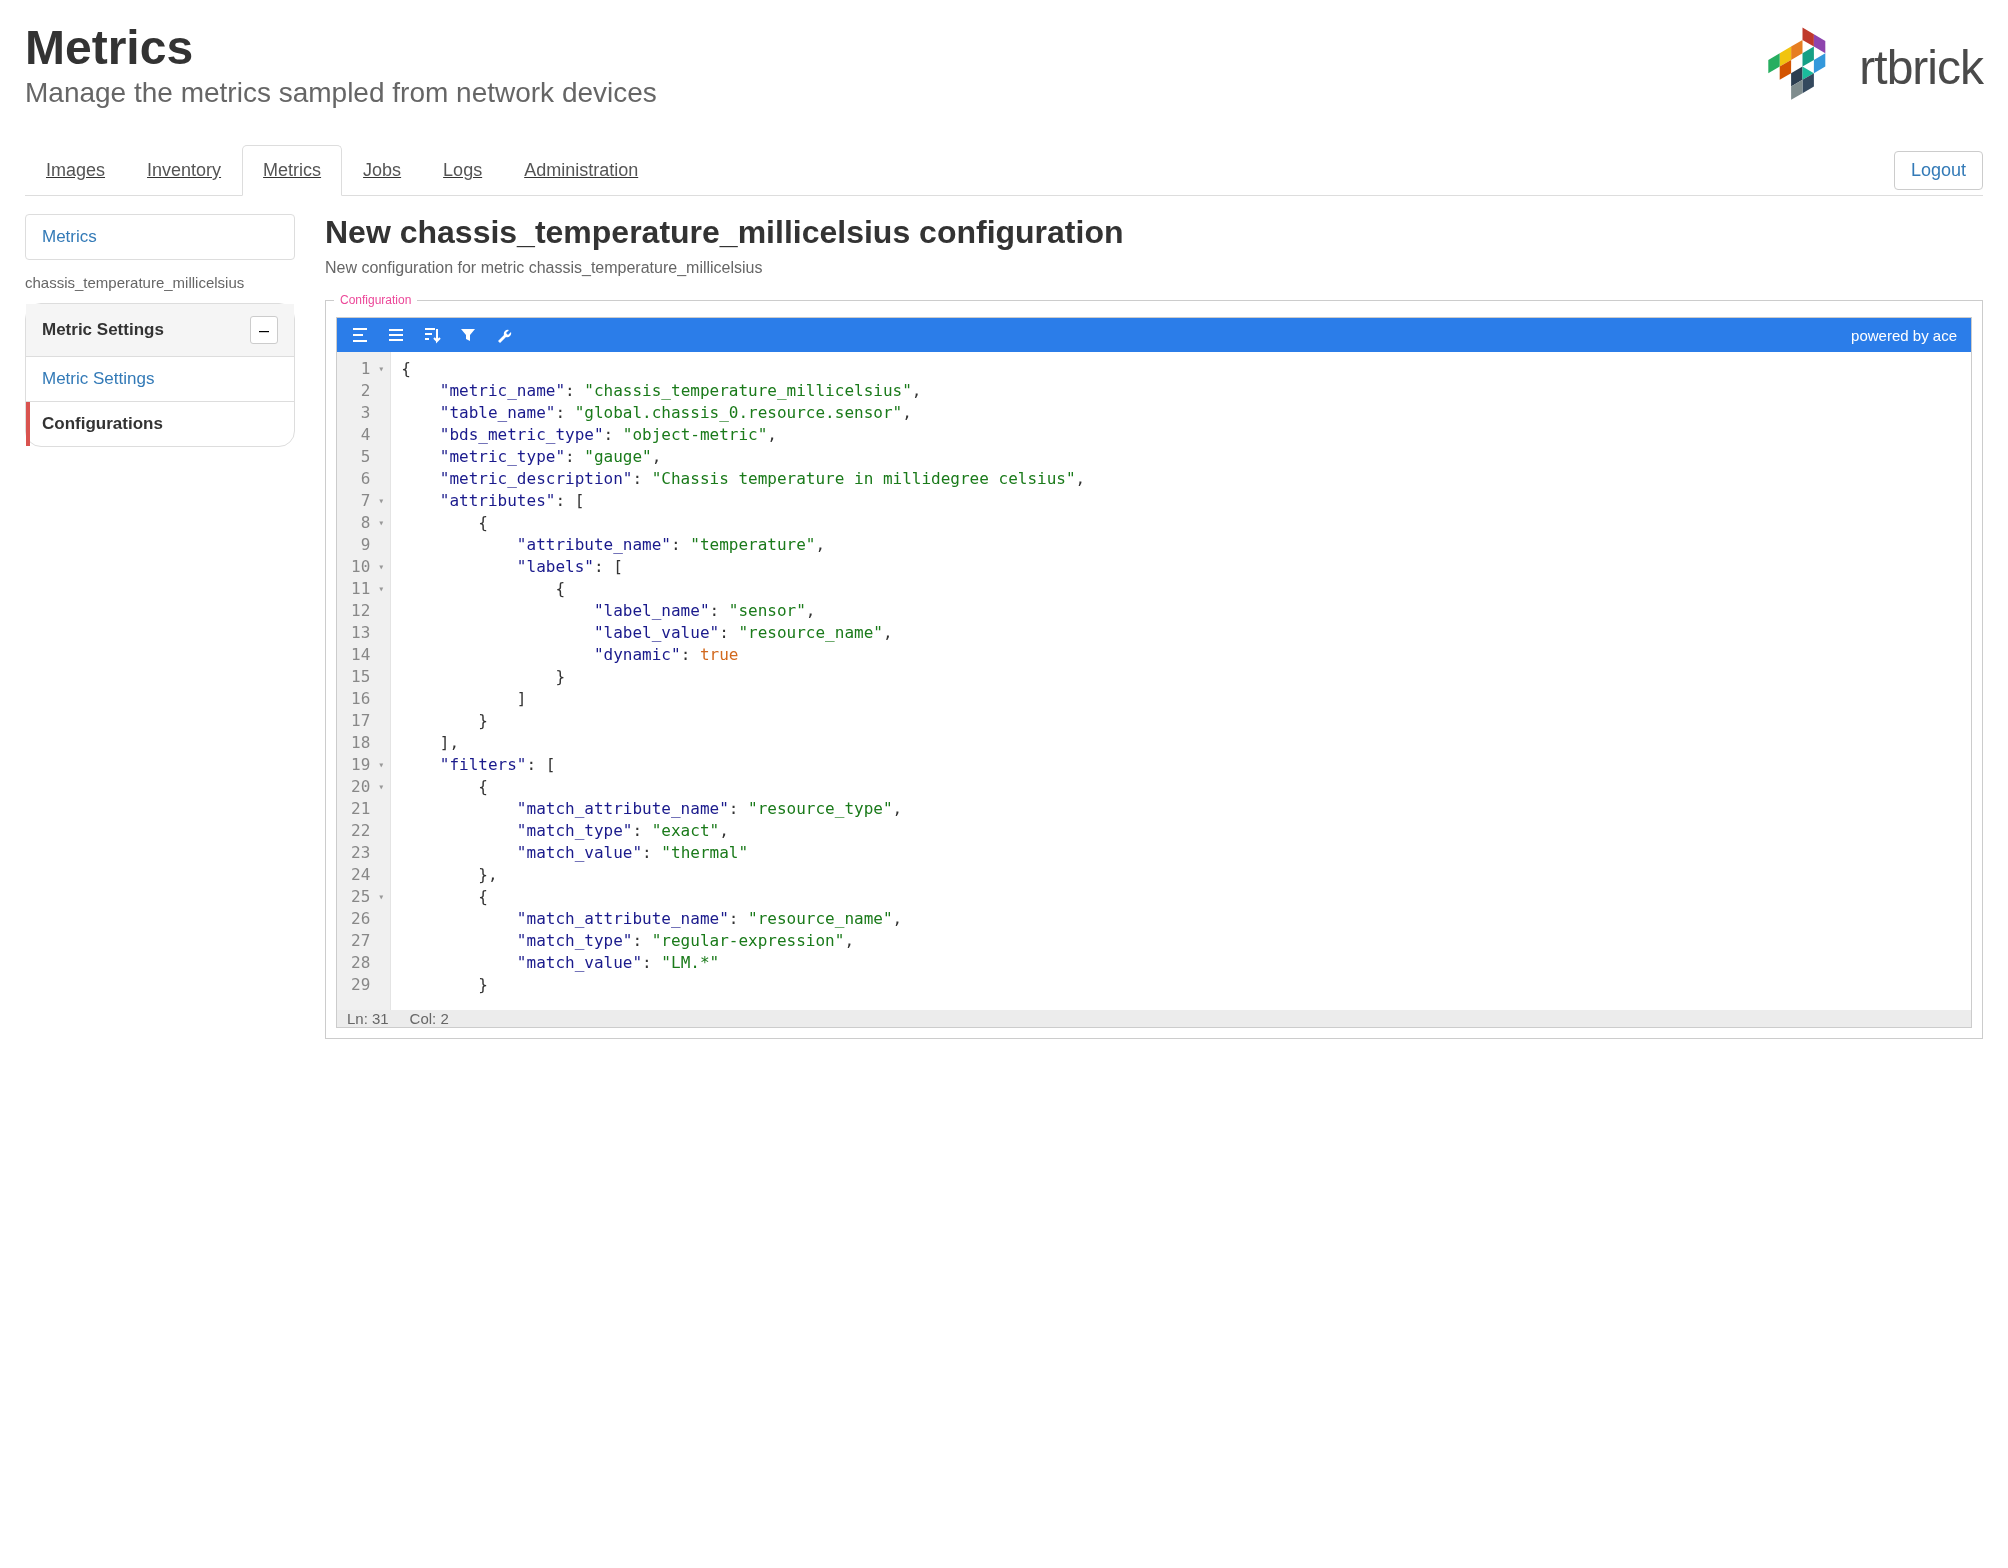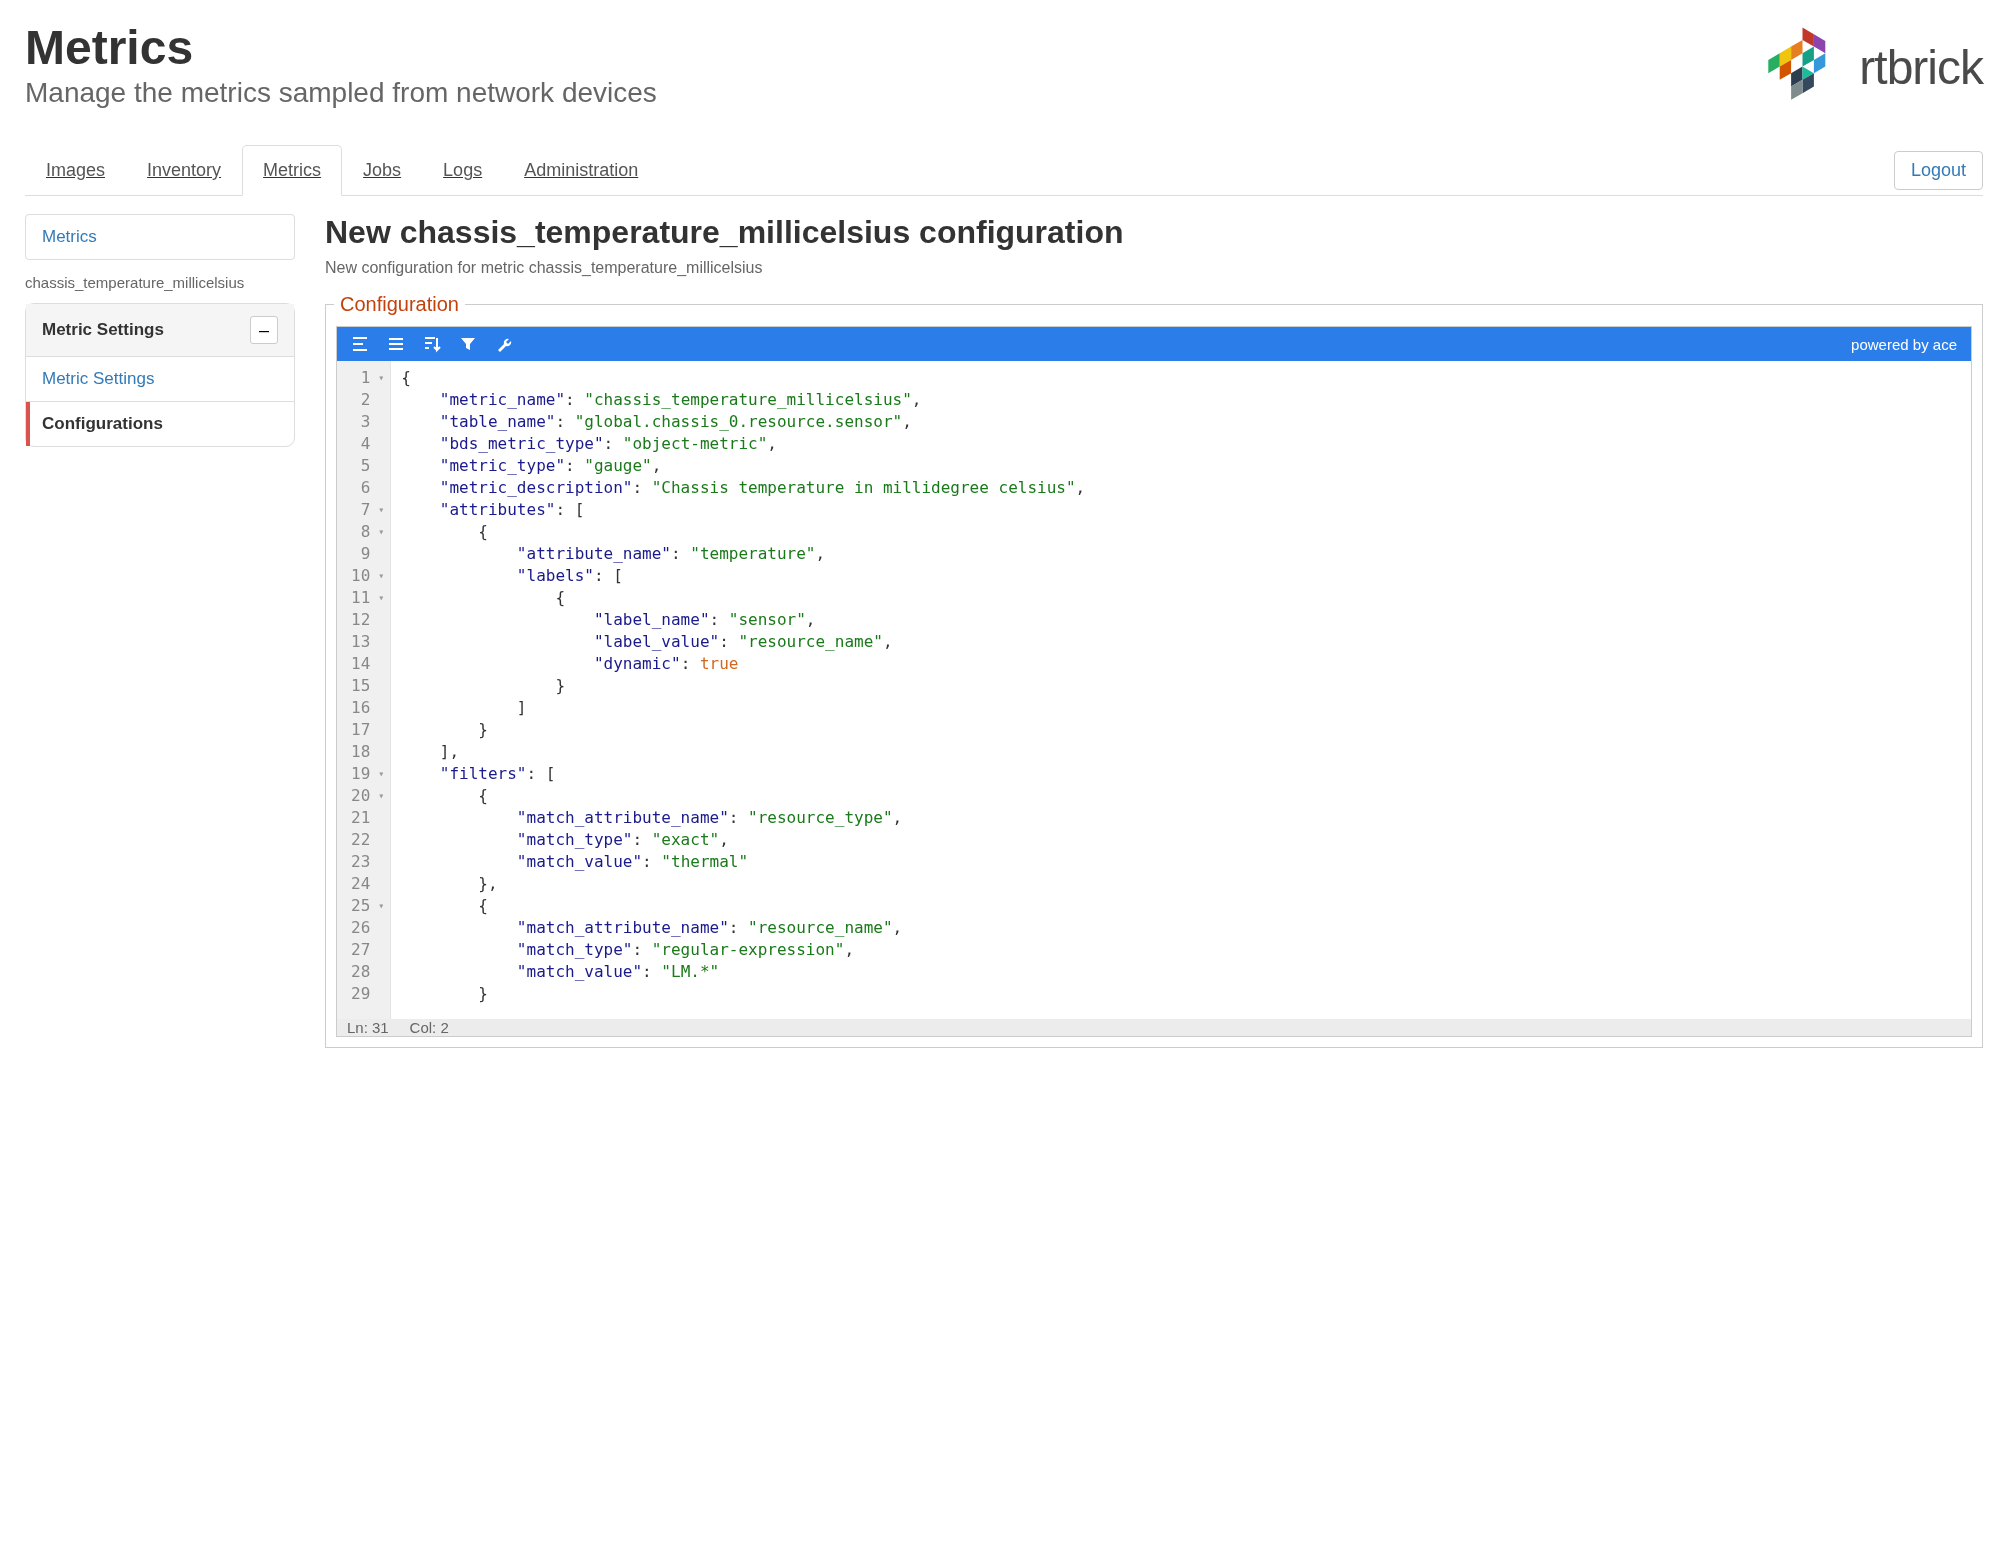--- a/index.html
+++ b/index.html
@@ -14,36 +14,36 @@
 .nav-tabs { display: flex; list-style: none; text-decoration: underline; }
 .nav-tabs li { padding: 14px 20px; color: #555; cursor: pointer; font-size: 18px; border: 1px solid transparent; margin-bottom: -1px; }
 .nav-tabs li.active { color: #555; background: #fff; border-color: #ddd #ddd #fff; border-radius: 5px 5px 0 0; }
 .logout-btn { padding: 8px 16px; border: 1px solid #ccc; border-radius: 4px; background: #fff; color: #337ab7; font-size: 18px; cursor: pointer; }
 .content-row { display: flex; gap: 30px; padding-top: 18px; }
 .sidebar { width: 270px; flex-shrink: 0; }
 .sidebar-panel { border: 1px solid #ddd; border-radius: 4px; margin-bottom: 10px; }
 .sidebar-panel .panel-item { padding: 12px 16px; color: #337ab7; font-size: 17px; border-bottom: 1px solid #ddd; cursor: pointer; }
 .sidebar-panel .panel-item:last-child { border-bottom: none; }
 .sidebar-label { font-size: 15px; color: #666; padding: 4px 0 12px; }
-.settings-panel { border: 1px solid #ddd; border-radius: 9px; }
+.settings-panel { border: 1px solid #ddd; border-radius: 16px; }
 .settings-header { display: flex; justify-content: space-between; align-items: center; background: #f5f5f5; padding: 12px 16px; border-bottom: 1px solid #ddd; }
 .settings-header span { font-weight: 700; font-size: 17px; }
 .collapse-btn { border: 1px solid #ccc; background: #fff; width: 28px; height: 28px; border-radius: 3px; font-size: 18px; line-height: 1; cursor: pointer; display: flex; align-items: center; justify-content: center; }
 .settings-item { padding: 12px 16px; color: #337ab7; font-size: 17px; border-bottom: 1px solid #ddd; cursor: pointer; }
 .settings-item.active { color: #333; font-weight: 700; border-left: 4px solid #d9534f; padding-left: 12px; }
 .settings-item:last-child { border-bottom: none; }
 .main { flex: 1; }
 .breadcrumb { font-size: 18px; margin-bottom: 6px; }
 .breadcrumb a { color: #337ab7; text-decoration: none; }
 .breadcrumb span.sep { color: #333; margin: 0 4px; }
 .breadcrumb span.current { color: #555; }
 .main h2 { font-size: 32px; font-weight: 700; margin-bottom: 8px; color: #333; }
 .subtitle { color: #666; font-size: 16px; margin-bottom: 16px; }
 .config-fieldset { border: 1px solid #ccc; padding: 0; margin: 0; }
-.config-fieldset legend { padding: 0 6px; color: #c2410c; font-size: 20px; margin-left: 8px; }
+.config-fieldset legend { padding: 0 6px; color: #ec4899; font-size: 12px; margin-left: 8px; }
 .editor-wrap { margin: 10px; border: 1px solid #ccc; }
 .editor-toolbar { background: #2b7de9; display: flex; justify-content: space-between; align-items: center; padding: 8px 14px; gap: 8px; }
 .editor-toolbar .tools { display: flex; gap: 18px; align-items: center; }
 .editor-toolbar .tool { color: #fff; cursor: pointer; display: flex; align-items: center; }
 .editor-toolbar .powered { color: #fff; font-size: 15px; }
 .editor-body { display: flex; background: #fff; font-family: "Menlo", "Monaco", "Consolas", monospace; font-size: 16px; line-height: 22px; max-height: 660px; overflow: hidden; }
 .gutter { background: #f0f0f0; color: #888; text-align: right; padding: 6px 6px 14px 14px; user-select: none; border-right: 1px solid #e4e4e4; }
 .gutter .ln { display: flex; justify-content: flex-end; align-items: center; gap: 4px; height: 22px; }
 .gutter .fold { font-size: 10px; color: #999; width: 10px; }
 .code { padding: 6px 10px 14px; white-space: pre; color: #333; flex: 1; overflow-x: auto; }

